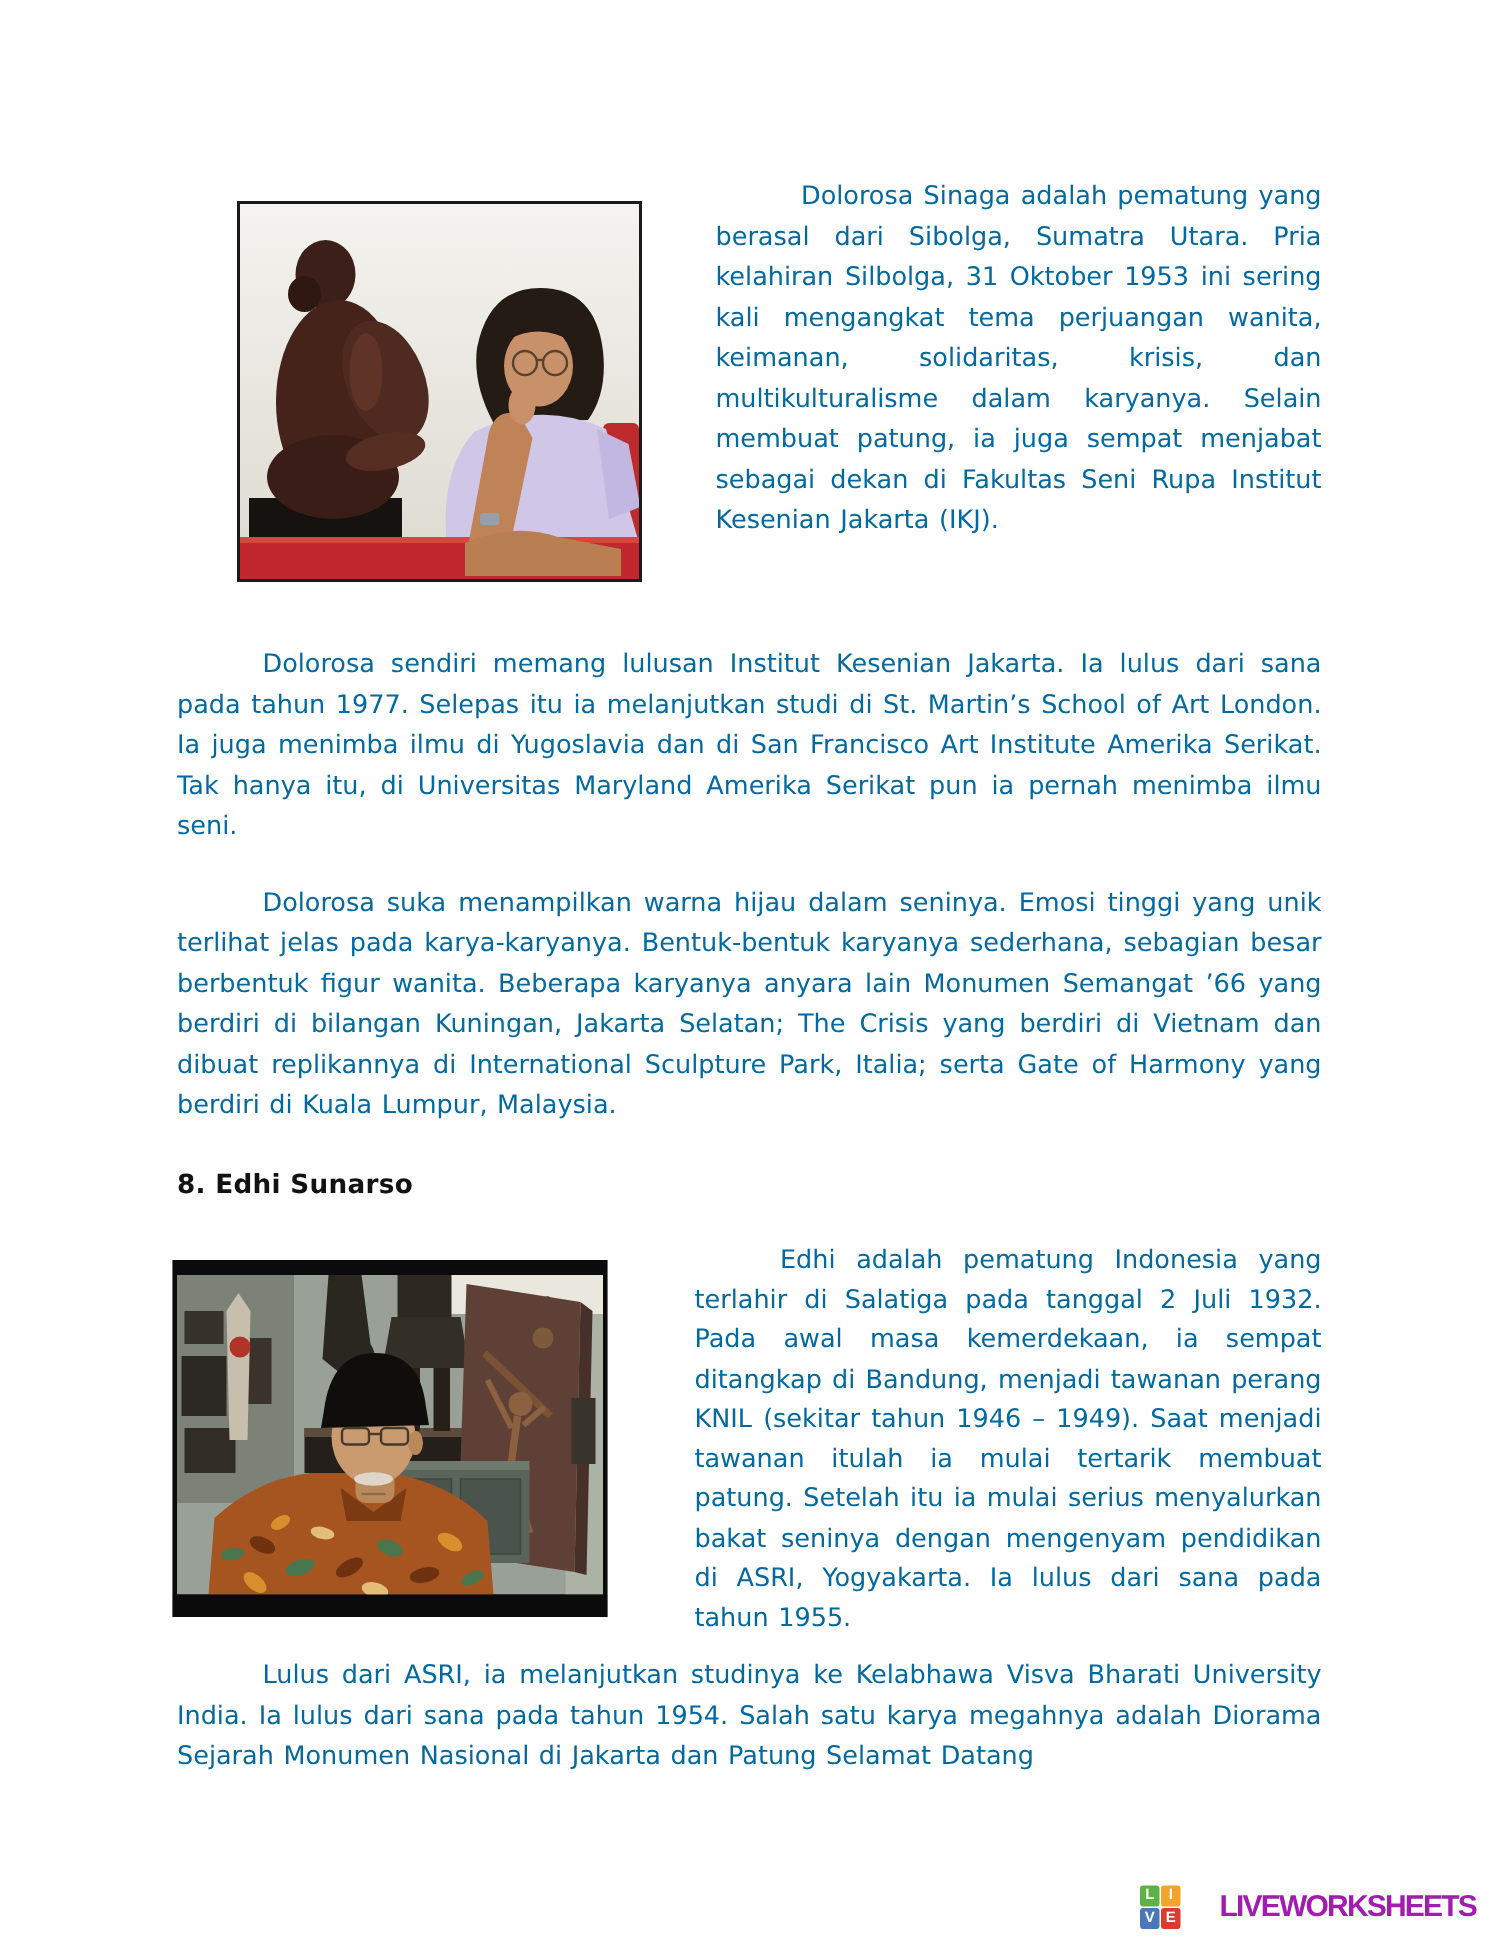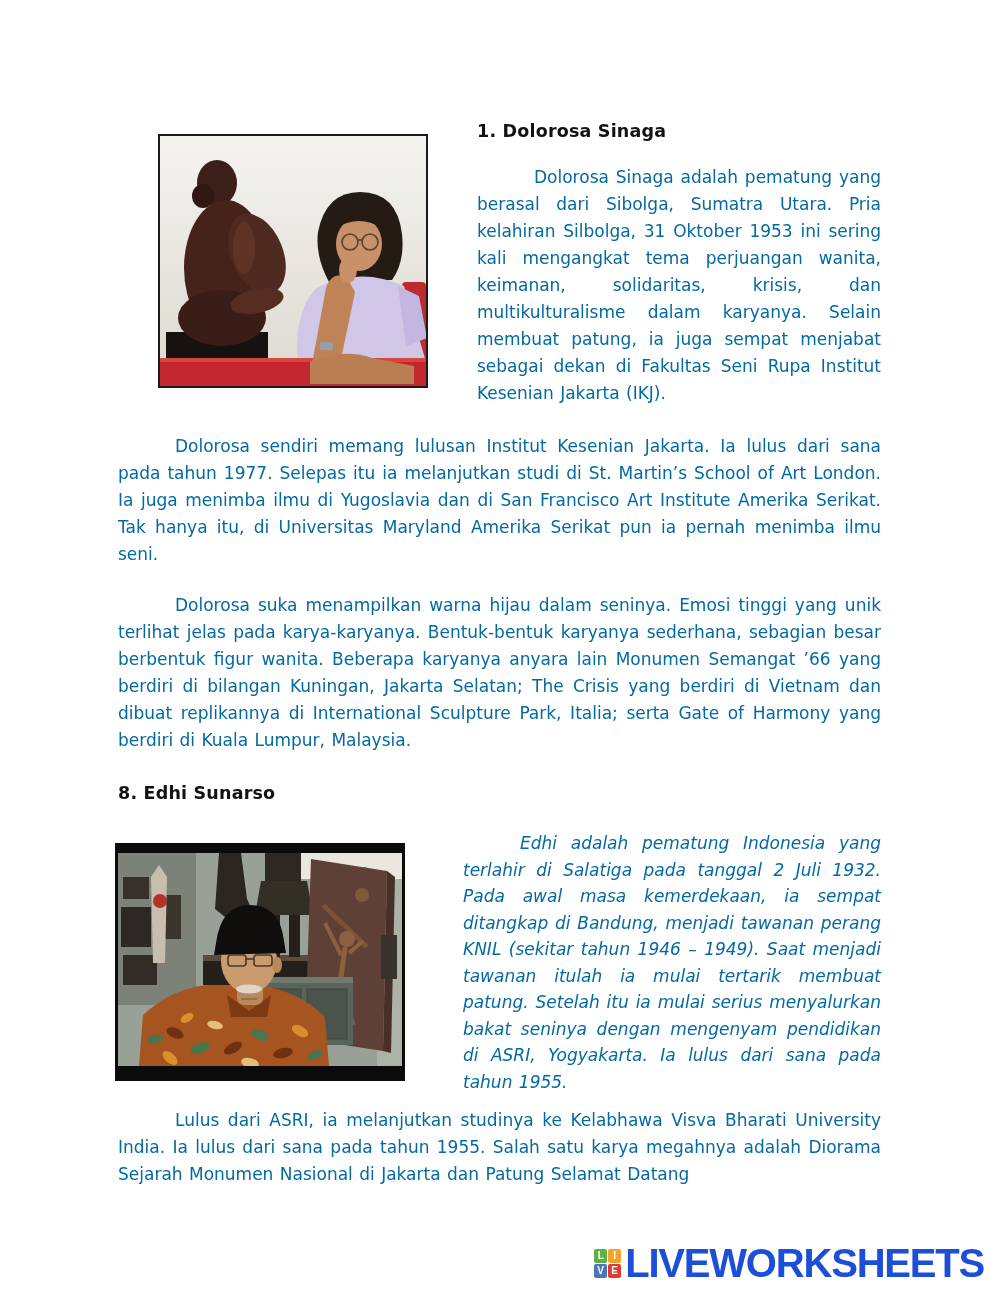--- a/index.html
+++ b/index.html
@@ -28,42 +28,42 @@
   }
   .col1 .heading{margin:3px 0 23px 0;}
   .heading2{margin:29px 0 0 0;}
 
   .para{
     font-size:17px;line-height:27px;margin:0;
     text-align:justify;text-indent:57px;color:#0369a1;
     word-spacing:1px;
   }
   .col1 .para{text-indent:57px;}
-  .col2 .para{margin-top:3px;line-height:26.5px;font-style:italic;}
+  .col2 .para{margin-top:3px;line-height:26.5px;}
   .p-after-img1{margin-top:26px;}
   .p-gap{margin-top:24px;}
   .row2{margin-top:24px;}
   .p-final{margin-top:10px;}
 
   
   .brand{position:absolute;right:16px;bottom:5px;display:flex;align-items:center;}
   .logo-grid{display:grid;grid-template-columns:13px 13px;grid-auto-rows:14px;gap:1px;margin-right:4px;}
   .logo-cell{
     display:flex;align-items:center;justify-content:center;
     color:#ffffff;font-weight:700;font-size:10px;line-height:1;
     border-radius:2px;font-family:"Liberation Sans",sans-serif;
   }
   .lc-l{background:#5cb245;}
   .lc-i{background:#f2a32a;}
   .lc-v{background:#4a77b8;}
   .lc-e{background:#de3a2d;}
   .brand-text{
     font-family:"Liberation Sans",sans-serif;
-    font-weight:700;font-size:40px;letter-spacing:-1.2px;
-    color:#1d4ed8;white-space:nowrap;
+    font-weight:700;font-size:20px;letter-spacing:-1.2px;
+    color:#a21caf;white-space:nowrap;margin-left:22px;
   }
 </style>
 </head>
 <body>
 
 <div class="page">
   <div class="content">
 
     <section>
       <div class="row">
@@ -103,21 +103,20 @@
             <ellipse cx="188" cy="134" rx="9" ry="13" fill="#c8916a"></ellipse>
             <path d="M150 226 q32 -14 62 -4 l42 8 l0 18 l-104 0 z" fill="#b97f52"></path>
             <rect x="160" y="206" width="13" height="8" rx="2" fill="#97a0a8"></rect>
 
             <circle cx="190" cy="106" r="8" fill="none" stroke="#56442f" stroke-width="1.6"></circle>
             <circle cx="210" cy="106" r="8" fill="none" stroke="#56442f" stroke-width="1.6"></circle>
             <line x1="198" y1="104" x2="202" y2="104" stroke="#56442f" stroke-width="1.6"></line>
           </svg>
         </figure>
         <div class="col1">
-          <h2 class="heading">1. Dolorosa Sinaga</h2>
           <p class="para">Dolorosa Sinaga adalah pematung yang berasal dari Sibolga, Sumatra Utara. Pria kelahiran Silbolga, 31 Oktober 1953 ini sering kali mengangkat tema perjuangan wanita, keimanan, solidaritas, krisis, dan multikulturalisme dalam karyanya. Selain membuat patung, ia juga sempat menjabat sebagai dekan di Fakultas Seni Rupa Institut Kesenian Jakarta (IKJ).</p>
         </div>
       </div>
       <p class="para p-after-img1">Dolorosa sendiri memang lulusan Institut Kesenian Jakarta. Ia lulus dari sana pada tahun 1977. Selepas itu ia melanjutkan studi di St. Martin’s School of Art London. Ia juga menimba ilmu di Yugoslavia dan di San Francisco Art Institute Amerika Serikat. Tak hanya itu, di Universitas Maryland Amerika Serikat pun ia pernah menimba ilmu seni.</p>
       <p class="para p-gap">Dolorosa suka menampilkan warna hijau dalam seninya. Emosi tinggi yang unik terlihat jelas pada karya-karyanya. Bentuk-bentuk karyanya sederhana, sebagian besar berbentuk figur wanita. Beberapa karyanya anyara lain Monumen Semangat ’66 yang berdiri di bilangan Kuningan, Jakarta Selatan; The Crisis yang berdiri di Vietnam dan dibuat replikannya di International Sculpture Park, Italia; serta Gate of Harmony yang berdiri di Kuala Lumpur, Malaysia.</p>
     </section>
 
     <section>
       <h2 class="heading heading2">8. Edhi Sunarso</h2>
       <div class="row row2">
@@ -193,21 +192,21 @@
             <ellipse cx="134" cy="146" rx="13" ry="4.5" fill="#ddd6c9"></ellipse>
             <line x1="126" y1="156" x2="142" y2="156" stroke="#8a6a4a" stroke-width="1.5"></line>
 
             <rect x="0" y="223" width="290" height="15" fill="#0b0b0b"></rect>
           </svg>
         </figure>
         <div class="col2">
           <p class="para">Edhi adalah pematung Indonesia yang terlahir di Salatiga pada tanggal 2 Juli 1932. Pada awal masa kemerdekaan, ia sempat ditangkap di Bandung, menjadi tawanan perang KNIL (sekitar tahun 1946 – 1949). Saat menjadi tawanan itulah ia mulai tertarik membuat patung. Setelah itu ia mulai serius menyalurkan bakat seninya dengan mengenyam pendidikan di ASRI, Yogyakarta. Ia lulus dari sana pada tahun 1955.</p>
         </div>
       </div>
-      <p class="para p-final">Lulus dari ASRI, ia melanjutkan studinya ke Kelabhawa Visva Bharati University India. Ia lulus dari sana pada tahun 1955. Salah satu karya megahnya adalah Diorama Sejarah Monumen Nasional di Jakarta dan Patung Selamat Datang</p>
+      <p class="para p-final">Lulus dari ASRI, ia melanjutkan studinya ke Kelabhawa Visva Bharati University India. Ia lulus dari sana pada tahun 1954. Salah satu karya megahnya adalah Diorama Sejarah Monumen Nasional di Jakarta dan Patung Selamat Datang</p>
     </section>
   </div>
 
   <footer class="brand">
     <span class="logo-grid">
       <span class="logo-cell lc-l">L</span>
       <span class="logo-cell lc-i">I</span>
       <span class="logo-cell lc-v">V</span>
       <span class="logo-cell lc-e">E</span>
     </span>

